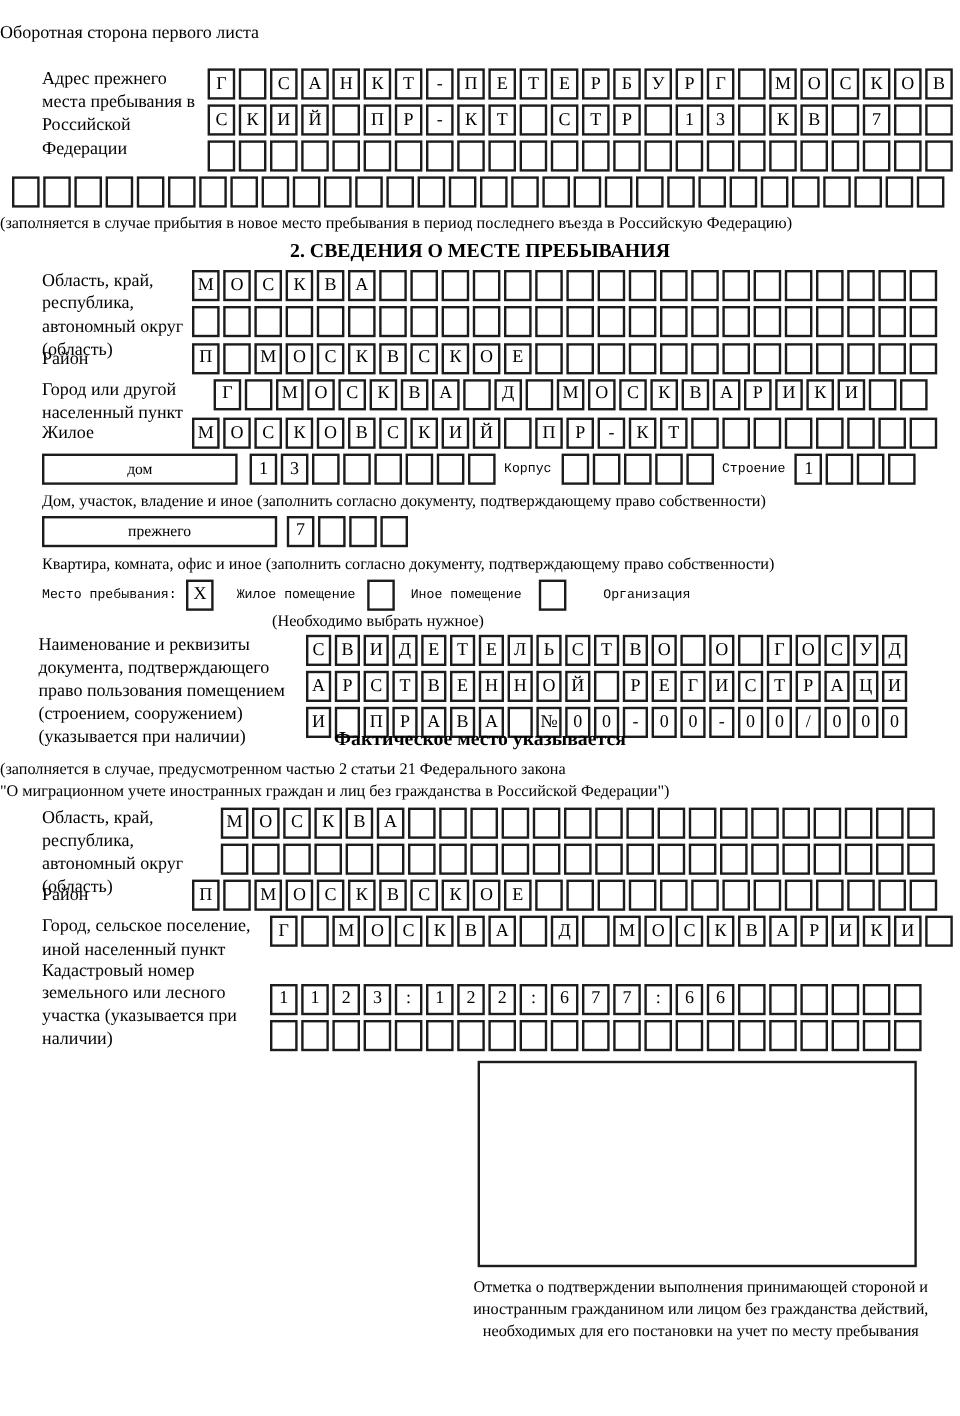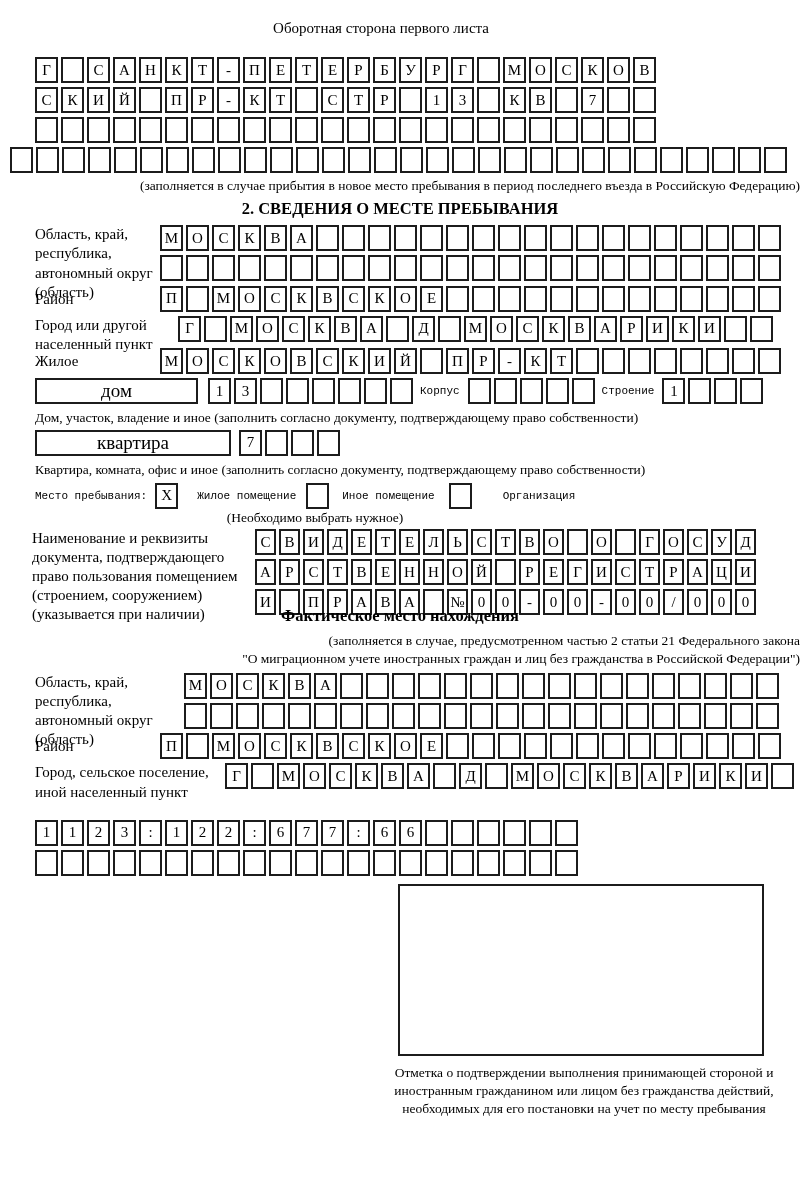--- a/index.html
+++ b/index.html
@@ -1,53 +1,54 @@
 <!DOCTYPE html>
 <html><head>
 <meta charset="utf-8">
 <style>
   html,body{margin:0;padding:0;background:#fff;}
   body{
     width:800px;height:1180px;overflow:hidden;
     font-family:"Liberation Serif","DejaVu Serif",serif;
     color:#000;position:relative;
   }
-  .side-note{font-size:15px;text-align:center;padding:20px 38px 0 0;}
+  .side-note{font-size:15px;text-align:left;padding:20px 38px 0 0;}
   .row{display:flex;align-items:flex-start;}
   .lbl{font-size:15px;line-height:1.28;flex:0 0 auto;}
   .cells{display:flex;margin-bottom:4px;}
   .cell{
     box-sizing:border-box;flex:0 0 auto;
     width:23px;height:26px;border:2px solid #1c1c1c;margin-right:3px;
     display:inline-flex;align-items:center;justify-content:center;
     font-size:15px;background:#fff;
   }
   .cell.sm{width:21px;}
   .widebox{
     box-sizing:border-box;height:26px;border:2px solid #1c1c1c;
     display:flex;align-items:center;justify-content:center;
-    font-size:19px;flex:0 0 auto;background:#fff;
+    font-size:13px;flex:0 0 auto;background:#fff;
   }
   .caption{font-size:13.5px;line-height:1.35;}
-  .center{text-align:right;}
+  .center{text-align:left;}
   .sec-title{font-size:16.5px;font-weight:bold;text-align:center;margin:4px 0 6px 0;}
   .inline-lbl{font-size:11px;line-height:26px;white-space:nowrap;font-family:Liberation Mono, monospace;}
   .stamp-box{
     box-sizing:border-box;width:366px;height:172px;border:2px solid #1c1c1c;
     margin:4px 0 0 398px;background:#fff;
   }
   .stamp-caption{width:404px;margin:8px 0 0 382px;text-align:center;}
   .m35{margin-left:35px;}
 </style>
 </head>
 <body>
 
 <div class="side-note">Оборотная сторона первого листа</div>
 
 <div class="row m35" style="margin-top:20px;">
+  <div class="lbl" style="width:138px;">Адрес прежнего места пребывания в Российской Федерации</div>
   <div>
     <div class="cells">
         <span class="cell">Г</span>
         <span class="cell"></span>
         <span class="cell">С</span>
         <span class="cell">А</span>
         <span class="cell">Н</span>
         <span class="cell">К</span>
         <span class="cell">Т</span>
         <span class="cell">-</span>
@@ -329,21 +330,21 @@
   <div class="cells">
       <span class="cell">1</span>
       <span class="cell"></span>
       <span class="cell"></span>
       <span class="cell"></span>
     </div>
 </div>
 <div class="caption m35" style="margin-top:1px;">Дом, участок, владение и иное (заполнить согласно документу, подтверждающему право собственности)</div>
 
 <div class="row m35" style="margin-top:2px;">
-  <div class="widebox" style="width:196px;margin-right:8px;">квартира</div>
+  <div class="widebox" style="width:196px;margin-right:8px;">прежнего</div>
   <div class="cells">
       <span class="cell">7</span>
       <span class="cell"></span>
       <span class="cell"></span>
       <span class="cell"></span>
     </div>
 </div>
 <div class="caption m35" style="margin-top:1px;">Квартира, комната, офис и иное (заполнить согласно документу, подтверждающему право собственности)</div>
 
 <div class="row m35" style="margin-top:4px;">
@@ -425,21 +426,21 @@
         <span class="cell sm">0</span>
         <span class="cell sm">0</span>
         <span class="cell sm">/</span>
         <span class="cell sm">0</span>
         <span class="cell sm">0</span>
         <span class="cell sm">0</span>
       </div>
   </div>
 </div>
 
-<div class="sec-title" style="margin-top:-18px;">Фактическое место нахождения</div>
+<div class="sec-title" style="margin-top:-18px;">Фактическое место указывается</div>
 <div class="caption center">(заполняется в случае, предусмотренном частью 2 статьи 21 Федерального закона</div>
 <div class="caption center">"О миграционном учете иностранных граждан и лиц без гражданства в Российской Федерации")</div>
 
 <div class="row m35" style="margin-top:4px;">
   <div class="lbl" style="width:149px;">Область, край, республика, автономный округ (область)</div>
   <div>
     <div class="cells">
         <span class="cell">М</span>
         <span class="cell">О</span>
         <span class="cell">С</span>
@@ -544,20 +545,21 @@
       <span class="cell">А</span>
       <span class="cell">Р</span>
       <span class="cell">И</span>
       <span class="cell">К</span>
       <span class="cell">И</span>
       <span class="cell"></span>
     </div>
 </div>
 
 <div class="row m35" style="margin-top:-2px;">
+  <div class="lbl" style="width:190px;">Кадастровый номер земельного или лесного участка (указывается при наличии)</div>
   <div style="margin-top:20px;">
     <div class="cells">
         <span class="cell">1</span>
         <span class="cell">1</span>
         <span class="cell">2</span>
         <span class="cell">3</span>
         <span class="cell">:</span>
         <span class="cell">1</span>
         <span class="cell">2</span>
         <span class="cell">2</span>

